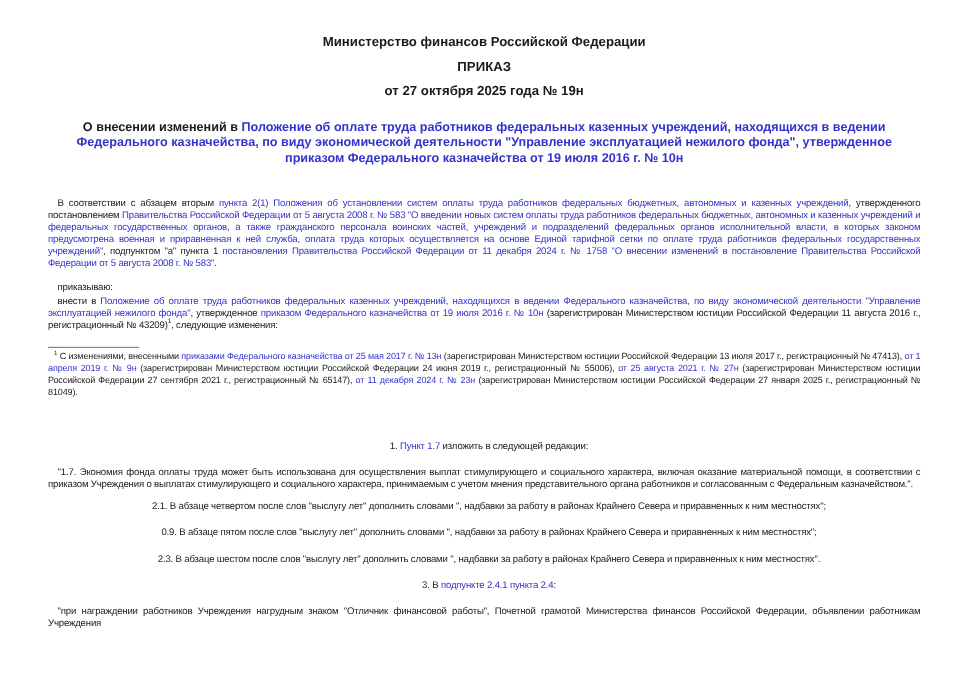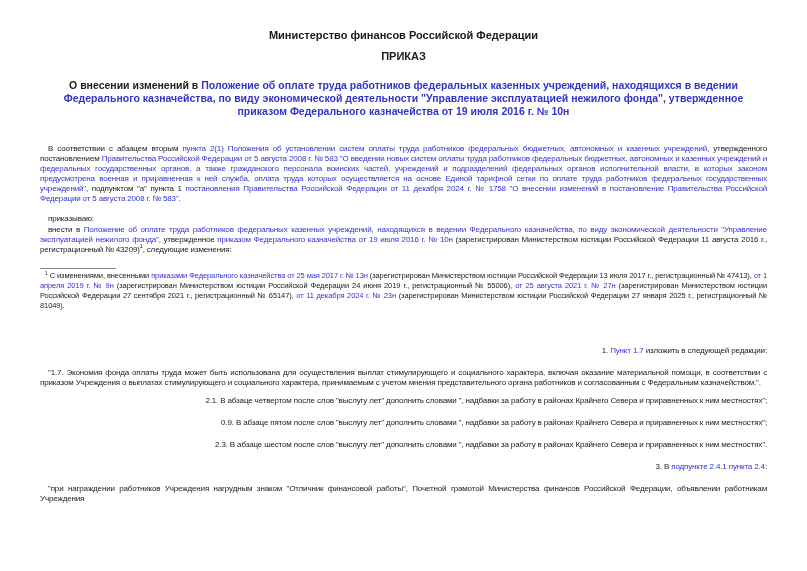--- a/index.html
+++ b/index.html
@@ -49,37 +49,38 @@
     text-indent: 5px;
     margin-top: 2px;
   }
   .items { margin-top: 35px; }
   .item {
     font-size: 8px;
     line-height: 10px;
     letter-spacing: -0.15px;
     text-indent: 8px;
     margin-bottom: 12px;
-    text-align: right;
+    text-align: center;
   }
   .item.just { text-align: justify; }
   .item.quote { margin-bottom: 8px; }
   .item.final { text-align: justify; text-align-last: justify; margin-bottom: 0; }
   .link { color: var(--link-color, #3333cc); }
   .title .link { color: var(--link-color, #3333cc); }
   sup { font-size: 0.68em; line-height: 0; }
 </style>
 </head>
 <body>
 
 <div class="page">
 
   <div class="header">
     <div>Министерство финансов Российской Федерации</div>
     <div class="doc-type">ПРИКАЗ</div>
+    <div class="doc-date">от 27 октября 2025 года № 19н</div>
   </div>
 
   <h1 class="title"><span>О внесении изменений в </span><span class="link">Положение об оплате труда работников федеральных казенных учреждений, находящихся в ведении Федерального казначейства, по виду экономической деятельности "Управление эксплуатацией нежилого фонда", утвержденное приказом Федерального казначейства от 19 июля 2016 г. № 10н</span></h1>
 
   <p class="body-par preamble"><span>В соответствии с абзацем вторым </span><span class="link">пункта 2(1) Положения об установлении систем оплаты труда работников федеральных бюджетных, автономных и казенных учреждений</span><span>, утвержденного постановлением </span><span class="link">Правительства Российской Федерации от 5 августа 2008 г. № 583 "О введении новых систем оплаты труда работников федеральных бюджетных, автономных и казенных учреждений и федеральных государственных органов, а также гражданского персонала воинских частей, учреждений и подразделений федеральных органов исполнительной власти, в которых законом предусмотрена военная и приравненная к ней служба, оплата труда которых осуществляется на основе Единой тарифной сетки по оплате труда работников федеральных государственных учреждений"</span><span>, подпунктом "а" пункта 1 </span><span class="link">постановления Правительства Российской Федерации от 11 декабря 2024 г. № 1758 "О внесении изменений в постановление Правительства Российской Федерации от 5 августа 2008 г. № 583"</span><span>.</span></p>
 
   <p class="body-par decree">приказываю:</p>
 
   <p class="body-par amendment"><span>внести в </span><span class="link">Положение об оплате труда работников федеральных казенных учреждений, находящихся в ведении Федерального казначейства, по виду экономической деятельности "Управление эксплуатацией нежилого фонда"</span><span>, утвержденное </span><span class="link">приказом Федерального казначейства от 19 июля 2016 г. № 10н</span><span> (зарегистрирован Министерством юстиции Российской Федерации 11 августа 2016 г., регистрационный № 43209)</span><sup>1</sup><span>, следующие изменения:</span></p>
 

